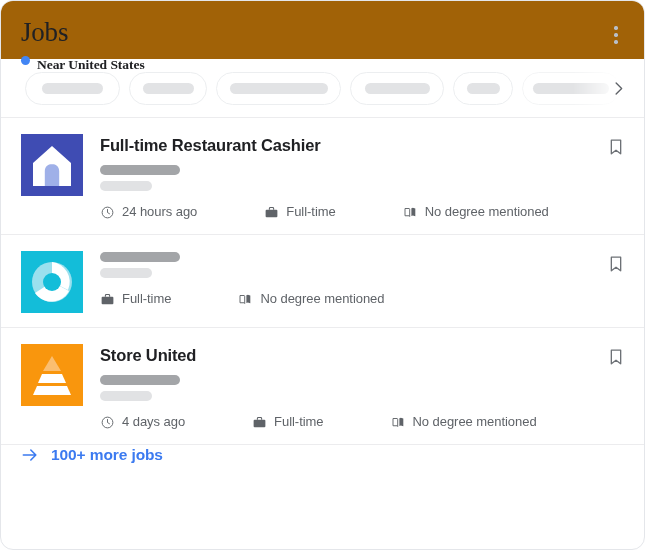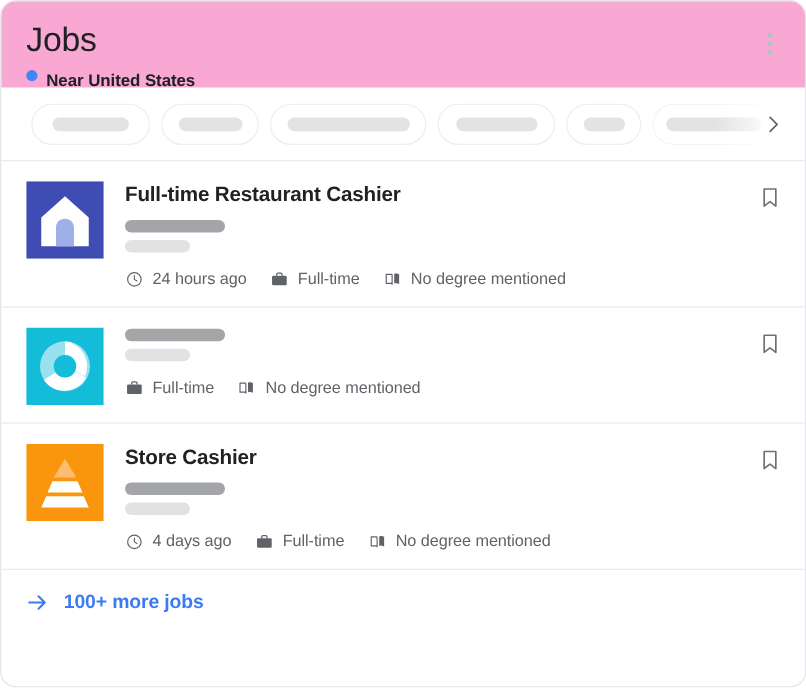--- a/index.html
+++ b/index.html
@@ -22,24 +22,25 @@
     box-sizing: border-box;
     background: #ffffff;
     border: 1px solid #e4e6ea;
     border-radius: 13px;
     overflow: hidden;
   }
 
   
   .jobs-header {
     position: relative;
-    background: #f9a8d4;
-    height: 69px;
+    background: #a16207;
+    height: 58px;
     box-sizing: border-box;
     padding: 14px 20px 0 20px;
+    font-family: Liberation Serif, serif;
   }
   .jobs-title {
     font-size: 27px;
     line-height: 34px;
     color: #202124;
     letter-spacing: -0.2px;
     font-weight: 400;
   }
   .jobs-subline {
     display: flex;
@@ -162,20 +163,21 @@
     margin-bottom: 6px;
   }
   .ph-bar.dark { height: 10px; width: 80px; background: #a3a5a8; }
   .ph-bar.light { height: 10px; width: 52px; background: #e1e2e4; }
 
   .job-meta {
     display: flex;
     align-items: center;
     flex-wrap: nowrap;
     margin-top: 13px;
+    gap: 48px;
   }
   .meta-item {
     display: flex;
     align-items: center;
     margin-right: 19px;
     white-space: nowrap;
   }
   .meta-item:last-child { margin-right: 0; }
   .meta-icon {
     width: 15px;
@@ -200,21 +202,20 @@
     align-items: center;
     justify-content: center;
     cursor: pointer;
   }
 
   
   .more-jobs {
     border-top: 1px solid #ececee;
     height: 52px;
     display: flex;
-    align-items: center;
     padding-left: 19px;
     cursor: pointer;
   }
   .more-arrow {
     width: 20px;
     height: 20px;
     margin-right: 11px;
     flex: 0 0 auto;
     display: block;
   }
@@ -348,21 +349,21 @@
         </div>
       </div>
       <div class="job-row">
         <span class="job-logo"><svg viewBox="0 0 62 62">
             <rect width="62" height="62" fill="#f9960d"></rect>
             <path d="M31 12 L40 27 L22 27 Z" fill="#fbbe70"></path>
             <path d="M21 30 L41 30 L45 39 L17 39 Z" fill="#ffffff"></path>
             <path d="M16 42 L46 42 L50 51 L12 51 Z" fill="#ffffff"></path>
           </svg></span>
         <div class="job-body">
-          <div class="job-title">Store Cashier</div>
+          <div class="job-title">Store United</div>
           <div class="ph-bar dark"></div>
           <div class="ph-bar light"></div>
           <div class="job-meta">
             <div class="meta-item">
               <span class="meta-icon"><svg viewBox="0 0 24 24" fill="none">
                   <circle cx="12" cy="12" r="8.6" stroke="#5f6368" stroke-width="1.5"></circle>
                   <path d="M12 7.2V12l3.2 2" stroke="#5f6368" stroke-width="1.5" stroke-linecap="round" stroke-linejoin="round"></path>
                 </svg></span>
               <span class="meta-text">4 days ago</span>
             </div>

